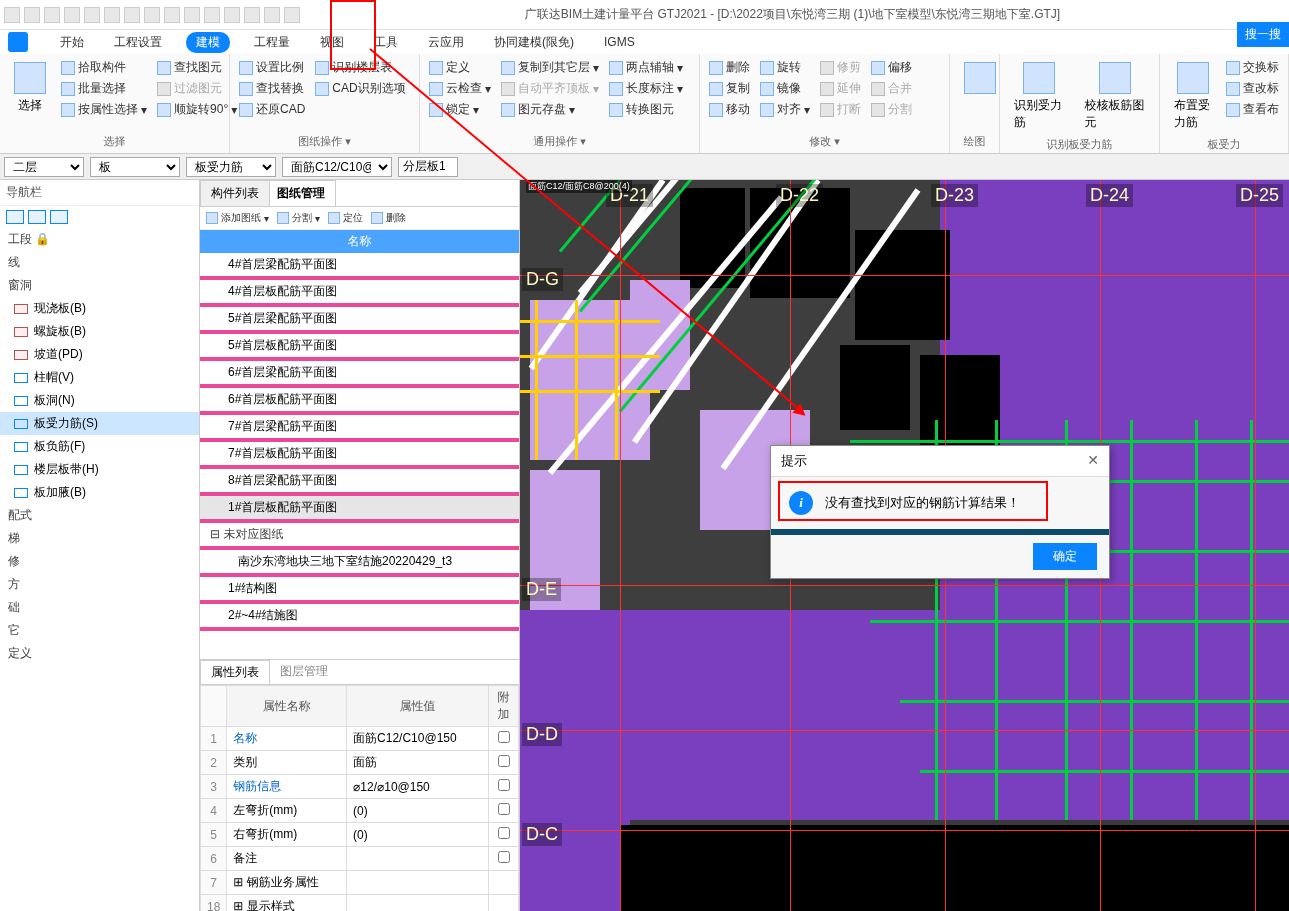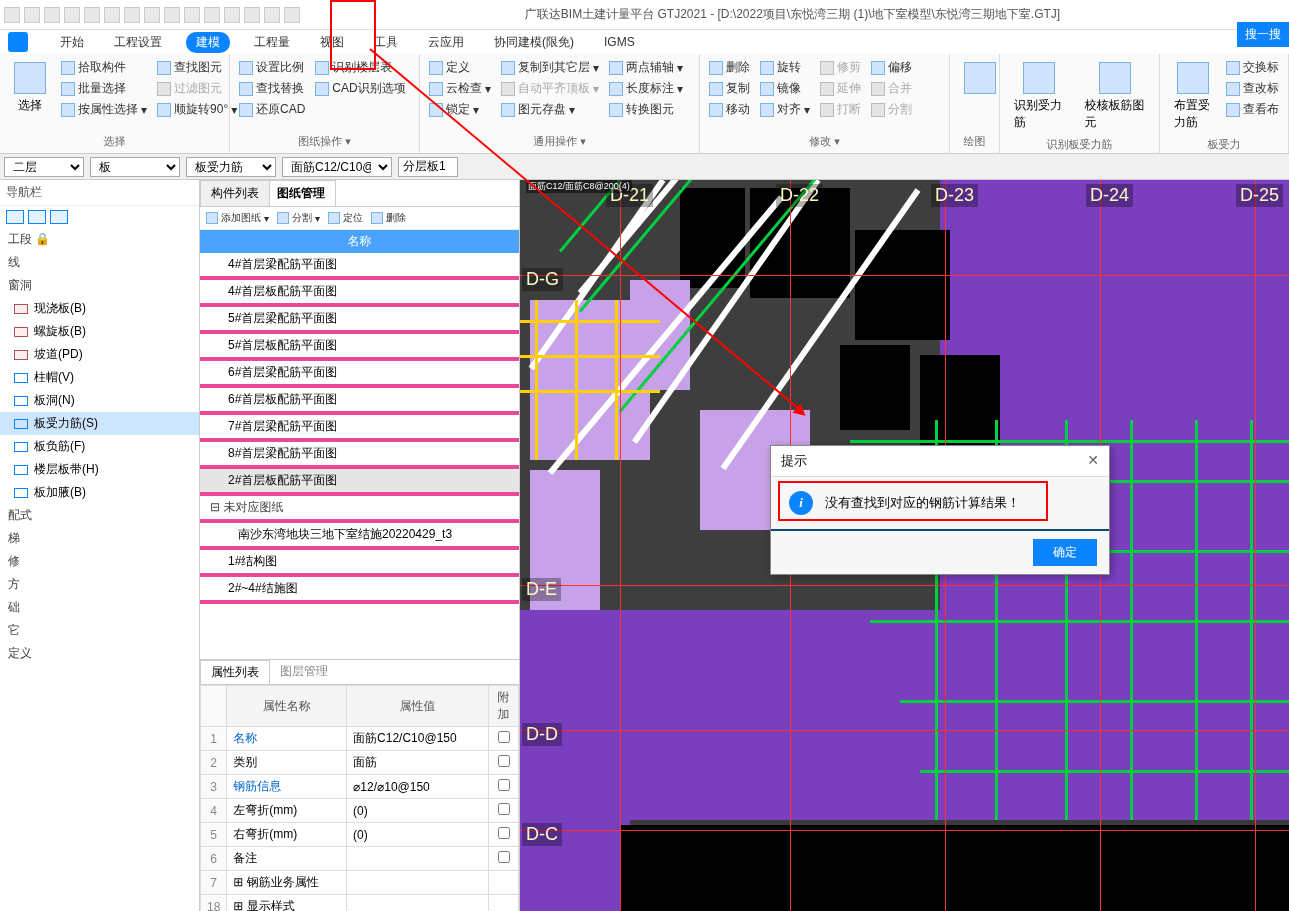--- a/index.html
+++ b/index.html
@@ -78,21 +78,21 @@
 .canvas .grn { position: absolute; background: #00d040; }
 .canvas .lpur { position: absolute; background: #c8a2e8; }
 .canvas .yel { position: absolute; background: #ffd000; }
 .canvas .overlay-txt { position: absolute; color: #fff; font-size: 9px; background: rgba(0,0,0,0.5); padding: 0 2px; }
 
 .dialog { position: absolute; background: #f7f7f7; border: 1px solid #888; box-shadow: 2px 2px 8px rgba(0,0,0,0.3); }
 .dialog .dlg-title { display: flex; justify-content: space-between; padding: 6px 10px; font-size: 13px; background: #fff; border-bottom: 1px solid #ddd; }
 .dialog .dlg-close { cursor: pointer; font-size: 14px; color: #666; }
 .dialog .dlg-body { padding: 14px 18px; display: flex; align-items: center; gap: 12px; font-size: 13px; }
 .dialog .dlg-icon { width: 24px; height: 24px; border-radius: 50%; background: #0a84ff; color: #fff; display: flex; align-items: center; justify-content: center; font-weight: bold; font-style: italic; font-family: serif; }
-.dialog .dlg-footer { padding: 8px 12px; text-align: right; border-top: 2px solid #0c4a6e; }
+.dialog .dlg-footer { padding: 8px 12px; text-align: right; border-top: 6px solid #0c4a6e; }
 .dialog .dlg-ok { background: #0a84ff; color: #fff; border: none; padding: 5px 20px; font-size: 12px; cursor: pointer; }
 
 .red-arrow-line { position: absolute; background: #ff0000; height: 2px; transform-origin: left center; z-index: 50; }
 .red-box { position: absolute; border: 2px solid #ff0000; z-index: 50; pointer-events: none; }
 .arrow-head { position: absolute; width: 0; height: 0; border-left: 12px solid #ff0000; border-top: 6px solid transparent; border-bottom: 6px solid transparent; z-index: 51; }
 </style>
 </head>
 <body>
 
 <div class="titlebar">
@@ -418,22 +418,23 @@
     <div class="name-header">名称</div>
     <div class="dwg-list">
       <div id="dwg-rows">
           <div class="row">4#首层梁配筋平面图</div>
           <div class="row">4#首层板配筋平面图</div>
           <div class="row">5#首层梁配筋平面图</div>
           <div class="row">5#首层板配筋平面图</div>
           <div class="row">6#首层梁配筋平面图</div>
           <div class="row">6#首层板配筋平面图</div>
           <div class="row">7#首层梁配筋平面图</div>
+          <div class="row">7#首层板配筋平面图</div>
           <div class="row">8#首层梁配筋平面图</div>
-          <div class="row sel">2#首层板配筋平面图</div>
+          <div class="row sel">1#首层板配筋平面图</div>
         </div>
       <div class="row group">⊟ <span>未对应图纸</span></div>
       <div class="row" style="padding-left:38px">南沙东湾地块三地下室结施20220429_t3</div>
       <div class="row">1#结构图</div>
       <div class="row">2#~4#结施图</div>
     </div>
     <div class="prop-tabs">
       <div class="tab active">属性列表</div>
       <div class="tab inactive">图层管理</div>
     </div>

